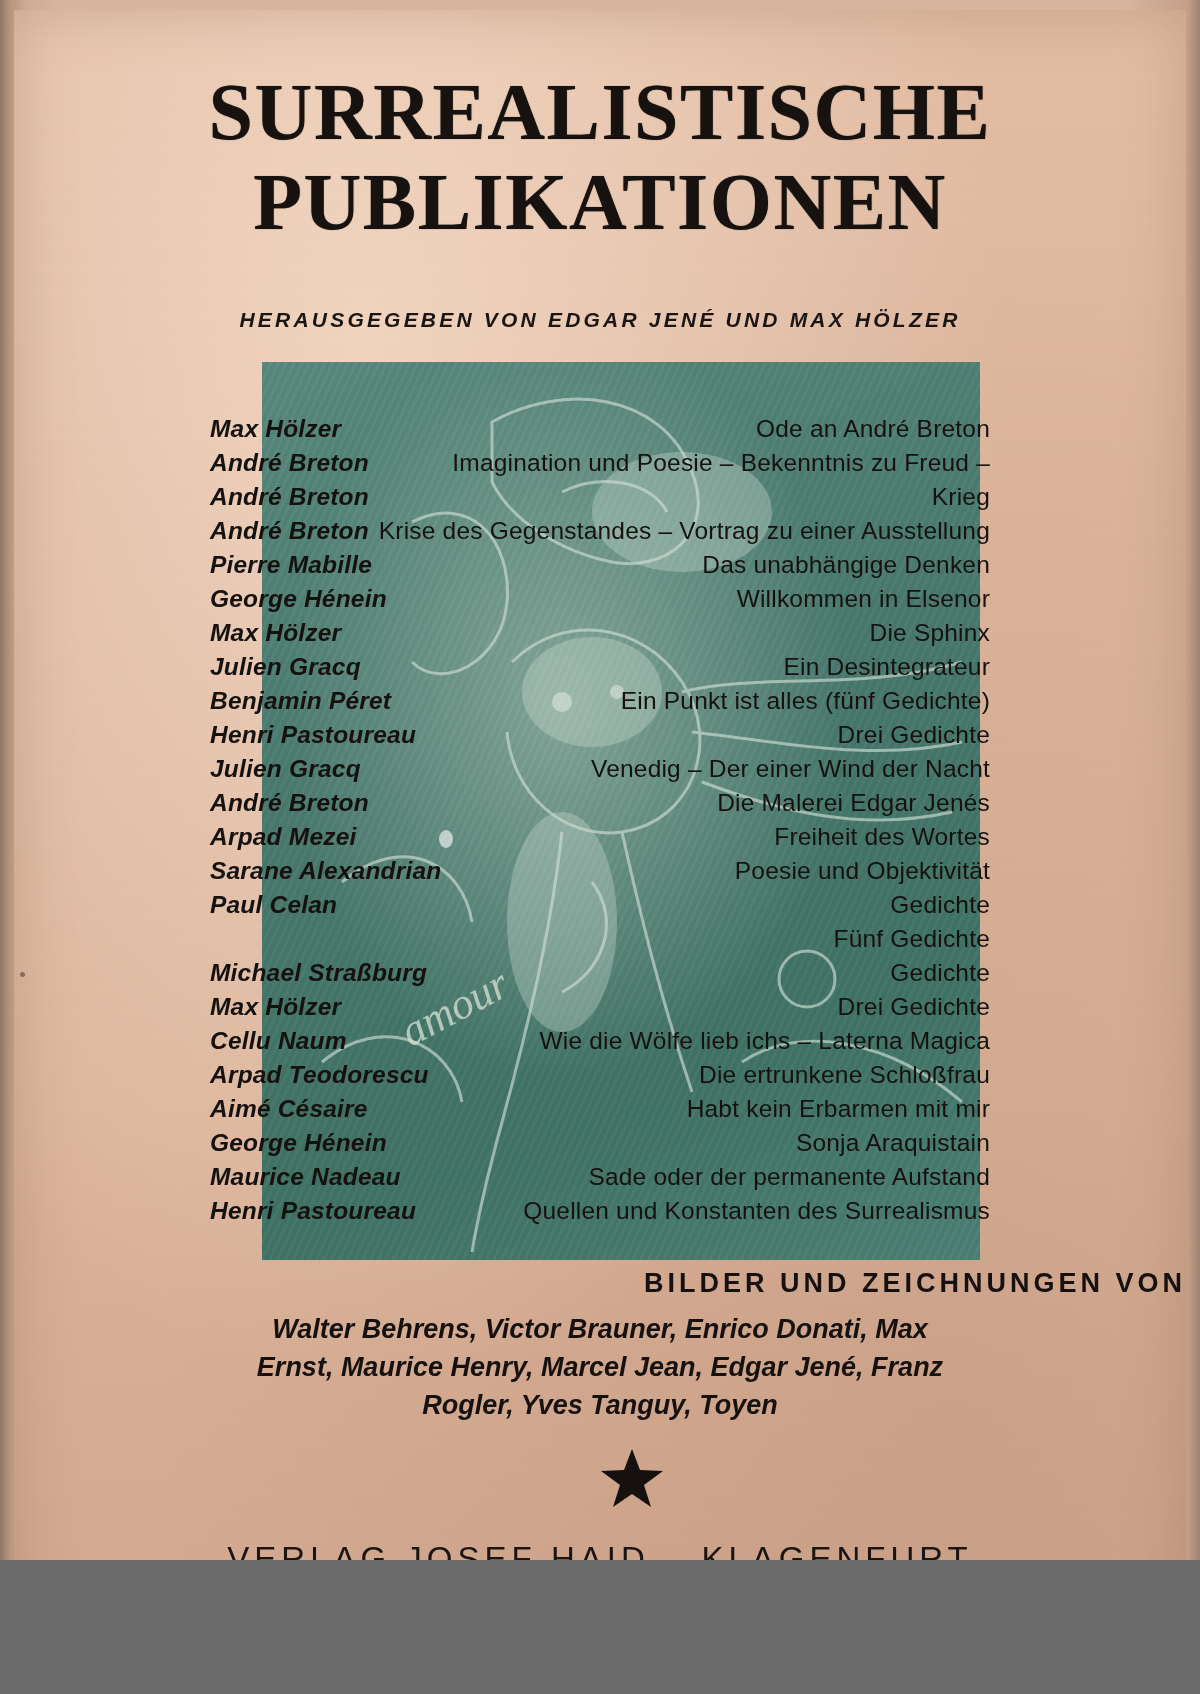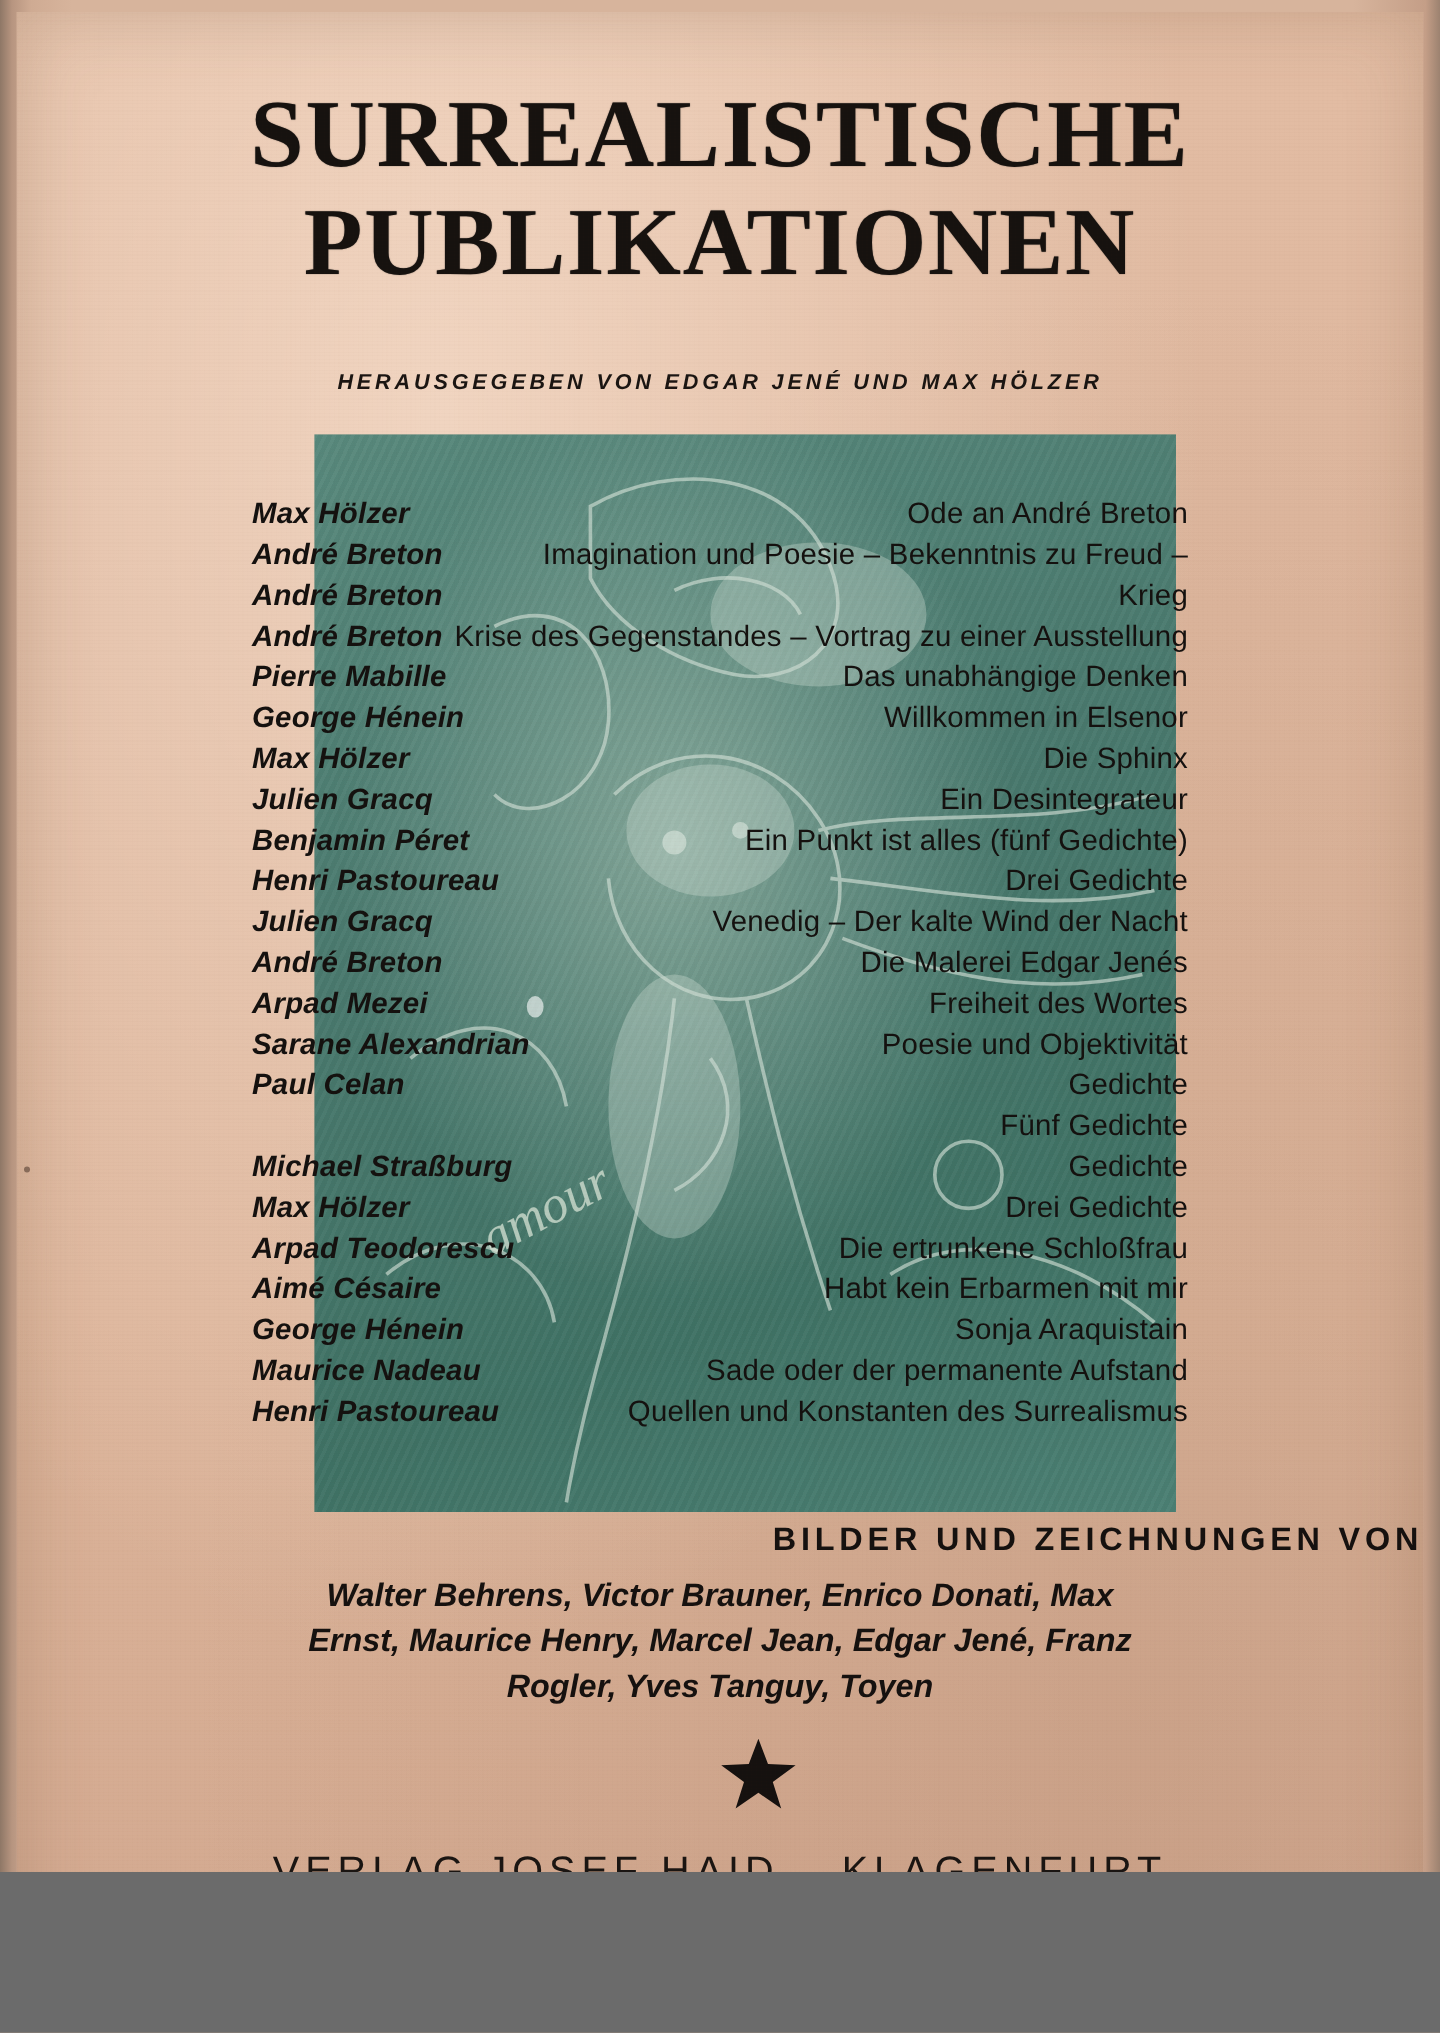--- a/index.html
+++ b/index.html
@@ -63,21 +63,21 @@
     white-space: nowrap;
   }
   .title-line.l1 { font-size: 80px; letter-spacing: 1.5px; }
   .title-line.l2 { font-size: 80px; letter-spacing: 1.5px; }
 
   .editors {
     position: absolute;
     left: 0; right: 0;
     top: 298px;
     text-align: center;
-    font-size: 18px;
+    font-size: 21px;
     letter-spacing: 3.2px;
     font-style: italic;
     color: #1a1512;
     font-weight: 600;
   }
 
   
   .green-panel {
     position: absolute;
     left: 248px;
@@ -290,21 +290,21 @@
         <span class="work">Ein Punkt ist alles (fünf Gedichte)</span>
       </div>
 
       <div class="entry">
         <span class="author">Henri Pastoureau</span>
         <span class="work">Drei Gedichte</span>
       </div>
 
       <div class="entry">
         <span class="author">Julien Gracq</span>
-        <span class="work">Venedig – Der kalte Wind der Nacht</span>
+        <span class="work">Venedig – Der einer Wind der Nacht</span>
       </div>
 
       <div class="entry">
         <span class="author">André Breton</span>
         <span class="work">Die Malerei Edgar Jenés</span>
       </div>
 
       <div class="entry">
         <span class="author">Arpad Mezei</span>
         <span class="work">Freiheit des Wortes</span>
@@ -327,20 +327,24 @@
       <div class="entry">
         <span class="author">Michael Straßburg</span>
         <span class="work">Gedichte</span>
       </div>
 
       <div class="entry">
         <span class="author">Max Hölzer</span>
         <span class="work">Drei Gedichte</span>
       </div>
 
+      <div class="entry">
+        <span class="author">Cellu Naum</span>
+        <span class="work">Wie die Wölfe lieb ichs – Laterna Magica</span>
+      </div>
 
       <div class="entry">
         <span class="author">Arpad Teodorescu</span>
         <span class="work">Die ertrunkene Schloßfrau</span>
       </div>
 
       <div class="entry">
         <span class="author">Aimé Césaire</span>
         <span class="work">Habt kein Erbarmen mit mir</span>
       </div>

